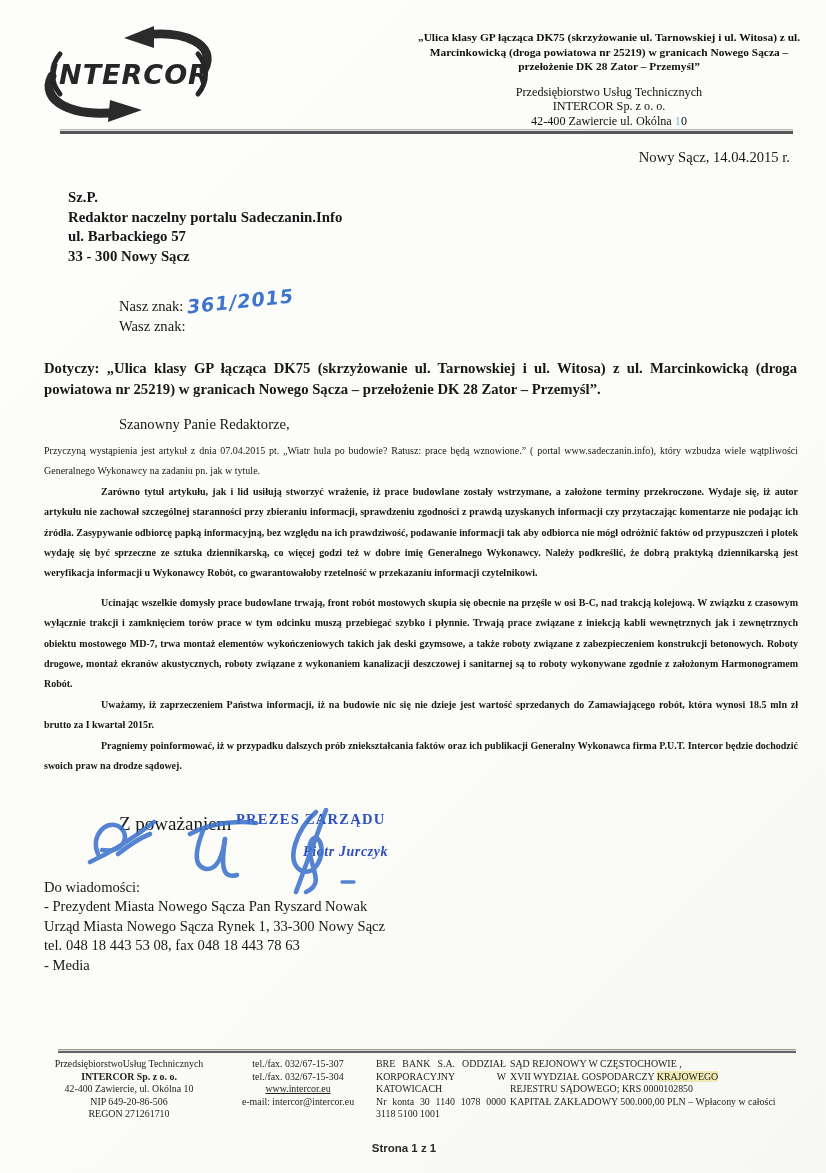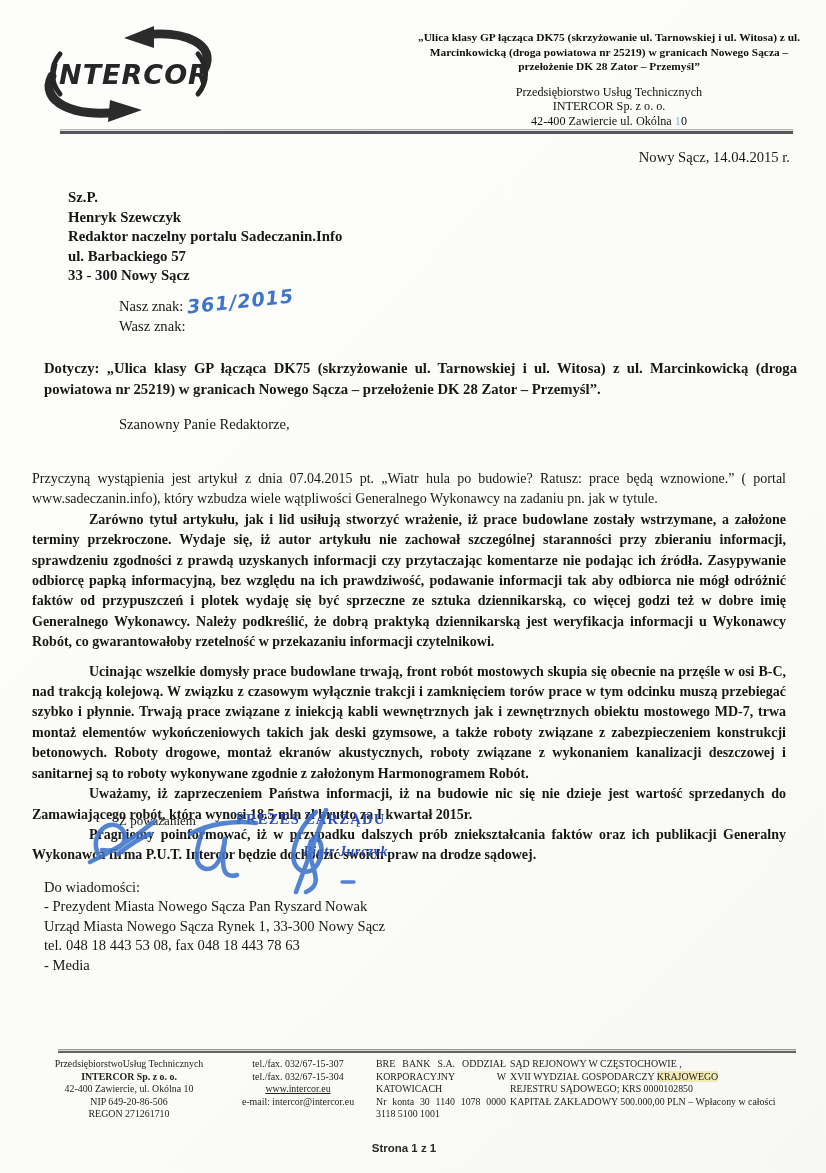--- a/index.html
+++ b/index.html
@@ -22,26 +22,26 @@
   
   .reference{position:absolute;left:119px;top:294px;font-size:14.6px;line-height:20px;}
   .handwritten{
     display:inline-block;font-family:"DejaVu Sans",sans-serif;font-style:italic;font-weight:bold;
     font-size:19px;color:#3e74cc;transform:rotate(-6deg) translateY(-3px);letter-spacing:1px;
   }
   
   .subject{position:absolute;left:44px;top:358px;width:753px;font-size:14.7px;font-weight:bold;
     text-align:justify;line-height:21px;}
   .salutation{position:absolute;left:119px;top:416px;font-size:14.6px;}
-  .body-text{position:absolute;left:32px;top:441px;width:754px;font-size:14px;line-height:20.4px;margin-top:28px;}
+  .body-text{position:absolute;left:44px;top:441px;width:754px;font-size:10px;line-height:20.4px;}
   .body-text p{margin:0;text-align:justify;}
   .body-text p.indent{text-indent:57px;font-weight:bold;}
   .body-text p.gap-before{margin-top:9px;}
   
-  .regards{position:absolute;left:119px;top:813px;font-size:13px;text-align:center;}
+  .regards{position:absolute;left:119px;top:813px;font-size:19px;text-align:center;}
   .stamp-title{position:absolute;left:236px;top:811px;font-size:14.6px;font-weight:bold;
     color:#2b4fc0;letter-spacing:1.2px;}
   .stamp-name{position:absolute;left:303px;top:844px;font-size:14px;font-weight:bold;
     font-style:italic;color:#2b4fc0;letter-spacing:.6px;}
   .signature-svg{position:absolute;left:84px;top:808px;}
   
   .cc{position:absolute;left:44px;top:878px;font-size:14.6px;line-height:19.4px;}
   
   .rule-bottom{position:absolute;left:58px;top:1049px;width:738px;height:4px;
     background:linear-gradient(to bottom,#9b9b96 0 1px,#d8d8d2 1px 2px,#63636a 2px 4px);}
@@ -88,21 +88,20 @@
       <div><span>42-400 Zawiercie ul. Okólna </span><span class="cyan-mark">1</span><span>0</span></div>
     </div>
   </div>
 
   <div class="rule-top"></div>
 
   <div class="date-line">Nowy Sącz, 14.04.2015 r.</div>
 
   <div class="recipient">
     <div>Sz.P.</div>
-    <div>Henryk Szewczyk</div>
     <div>Redaktor naczelny portalu Sadeczanin.Info</div>
     <div>ul. Barbackiego 57</div>
     <div>33 - 300 Nowy Sącz</div>
   </div>
 
   <div class="reference">
     <div>
       <span>Nasz znak:</span>
       <span class="handwritten">361/2015</span>
     </div>

